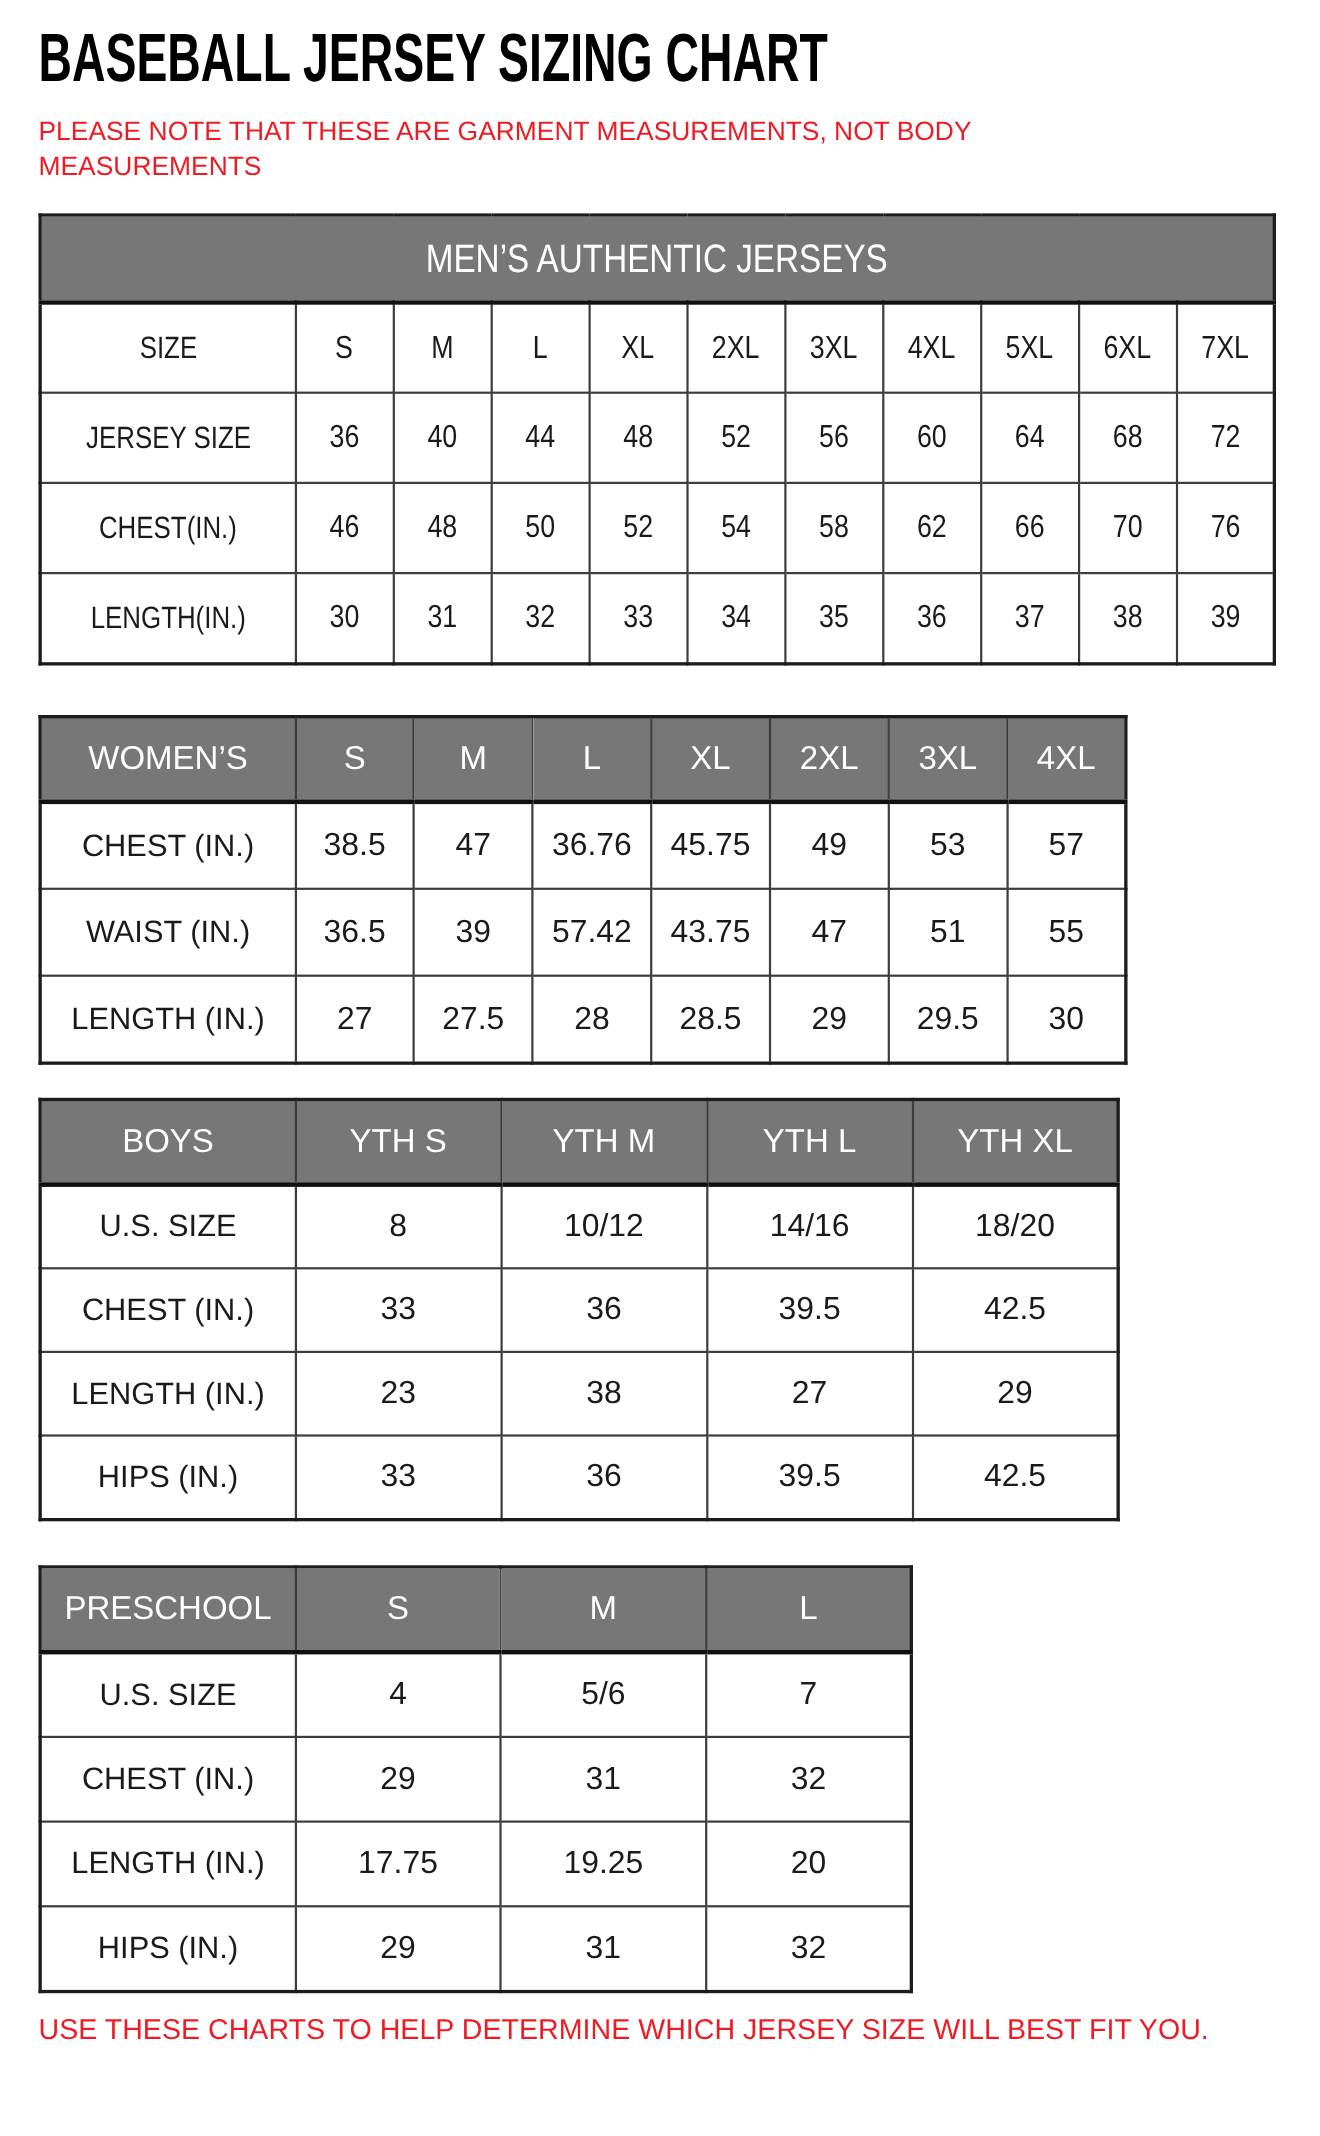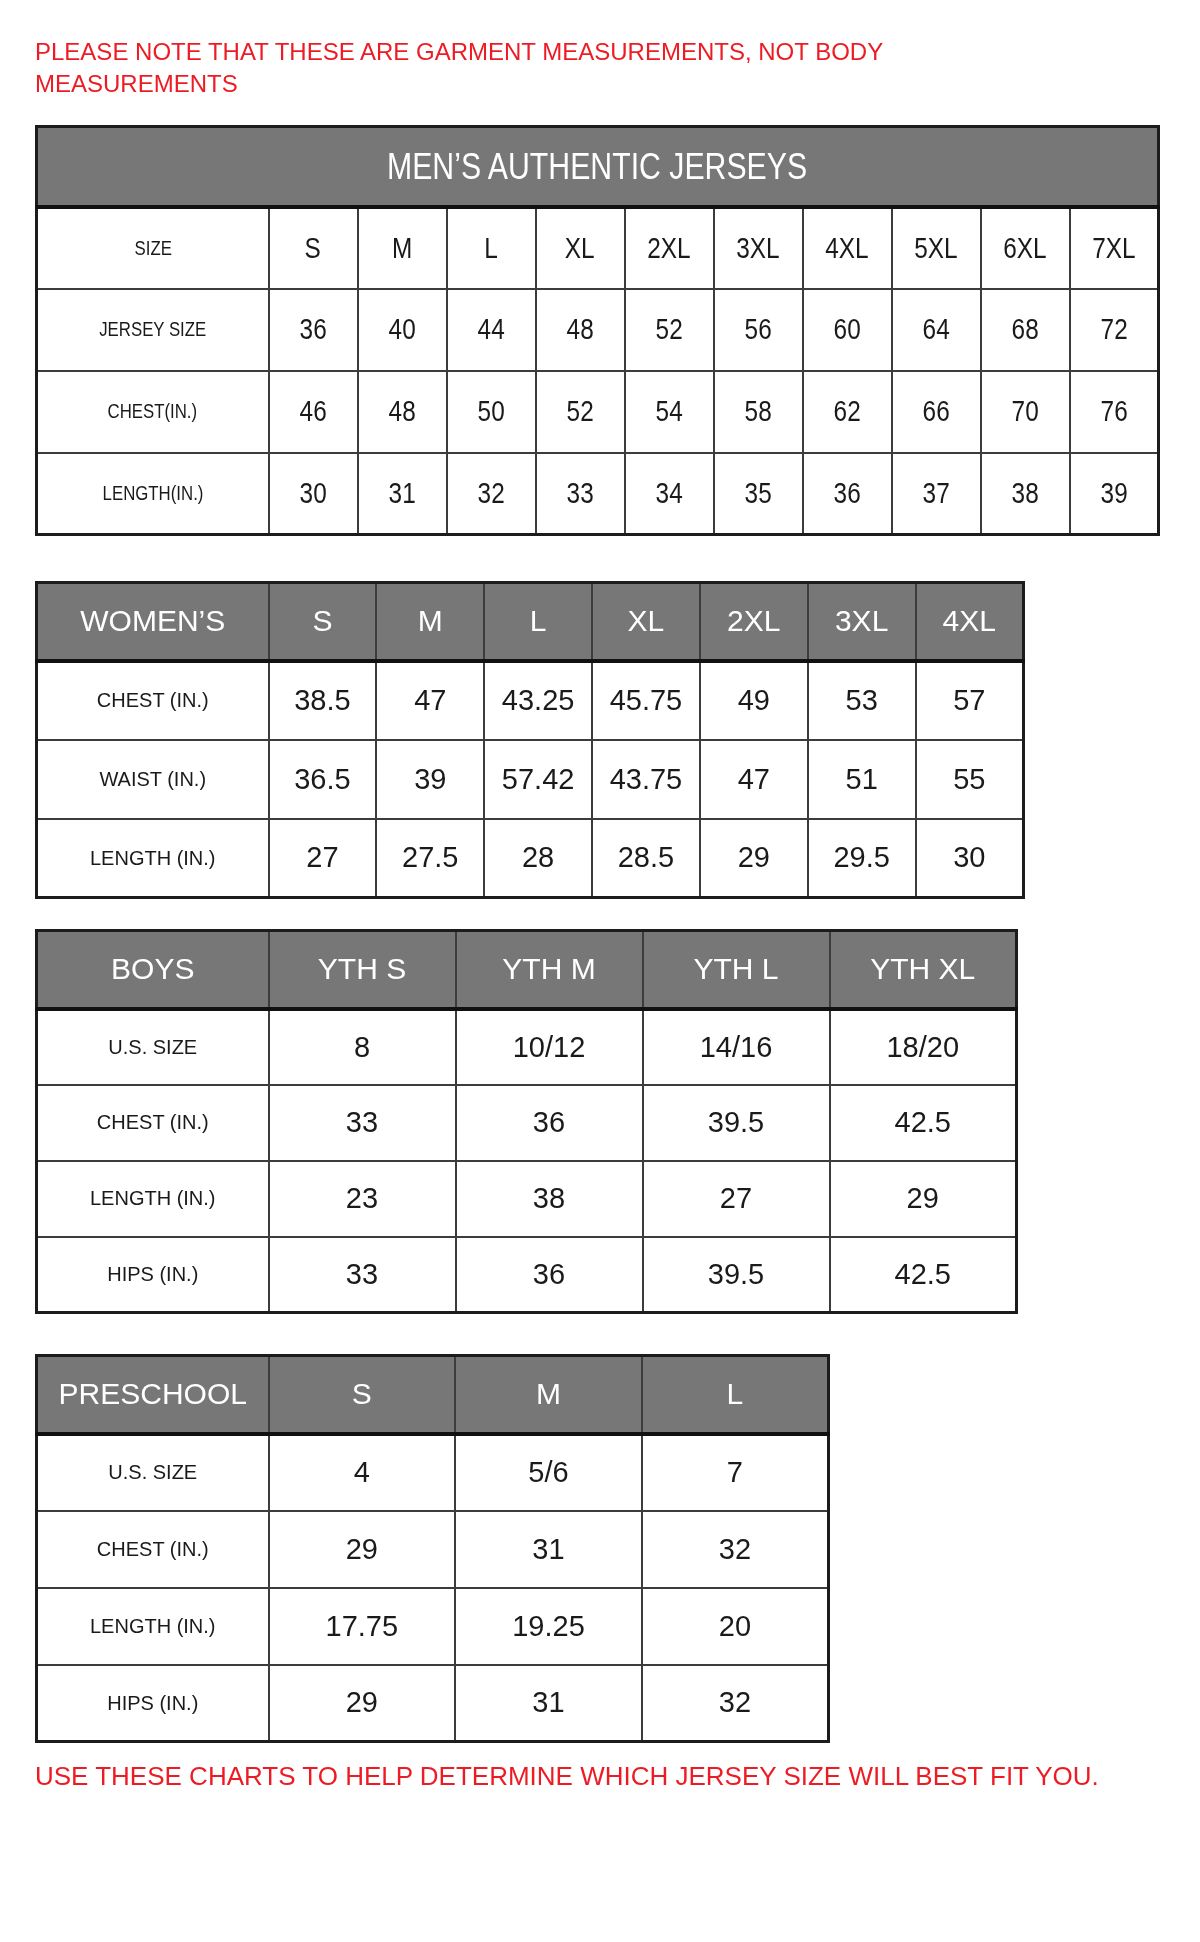--- a/index.html
+++ b/index.html
@@ -67,21 +67,21 @@
     display:inline-block;
     white-space:pre-line;
     line-height:1.15;
   }
   tr.grayrow th{
     background:var(--gray);
     color:#ffffff;
     font-size:30px;
     border-bottom:4px solid #111;
   }
-  table.sz tbody th{font-size:20px;text-align:center;}
+  table.sz tbody th{font-size:28px;text-align:center;}
   table.sz tbody td{font-size:29px;}
   col.labelcol{width:232px;}
 
   .t-mens{width:1125px;margin-top:26px;border-radius:10px;}
   .t-mens .grayrow th{font-size:36px;}
   .t-mens tbody th{font-size:29px;}
   .t-mens span{transform:scaleX(0.84);}
   .t-mens thead tr{height:80px;}
   .t-mens tbody tr{height:82px;}
 
@@ -95,20 +95,21 @@
 
   .t-preschool{width:795px;margin-top:40px;}
   .t-preschool thead tr{height:78px;}
   .t-preschool tbody tr{height:77px;}
 </style>
 </head>
 <body>
 
 <div class="page">
 
+  <h1 class="title"><span class="squeeze">BASEBALL JERSEY SIZING CHART</span></h1>
 
   <p class="note">PLEASE NOTE THAT THESE ARE GARMENT MEASUREMENTS, NOT BODY MEASUREMENTS</p>
 
   <section>
     <table class="sz t-mens">
         <colgroup>
           <col class="labelcol">
           <col>
           <col>
           <col>
@@ -204,21 +205,21 @@
             <th><span>2XL</span></th>
             <th><span>3XL</span></th>
             <th><span>4XL</span></th>
           </tr>
         </thead>
         <tbody>
           <tr>
             <th><span>CHEST (IN.)</span></th>
             <td><span>38.5</span></td>
             <td><span>47</span></td>
-            <td><span>43.25</span></td>
+            <td><span>36.76</span></td>
             <td><span>45.75</span></td>
             <td><span>49</span></td>
             <td><span>53</span></td>
             <td><span>57</span></td>
           </tr>
           <tr>
             <th><span>WAIST (IN.)</span></th>
             <td><span>36.5</span></td>
             <td><span>39</span></td>
             <td><span>57.42</span></td>

